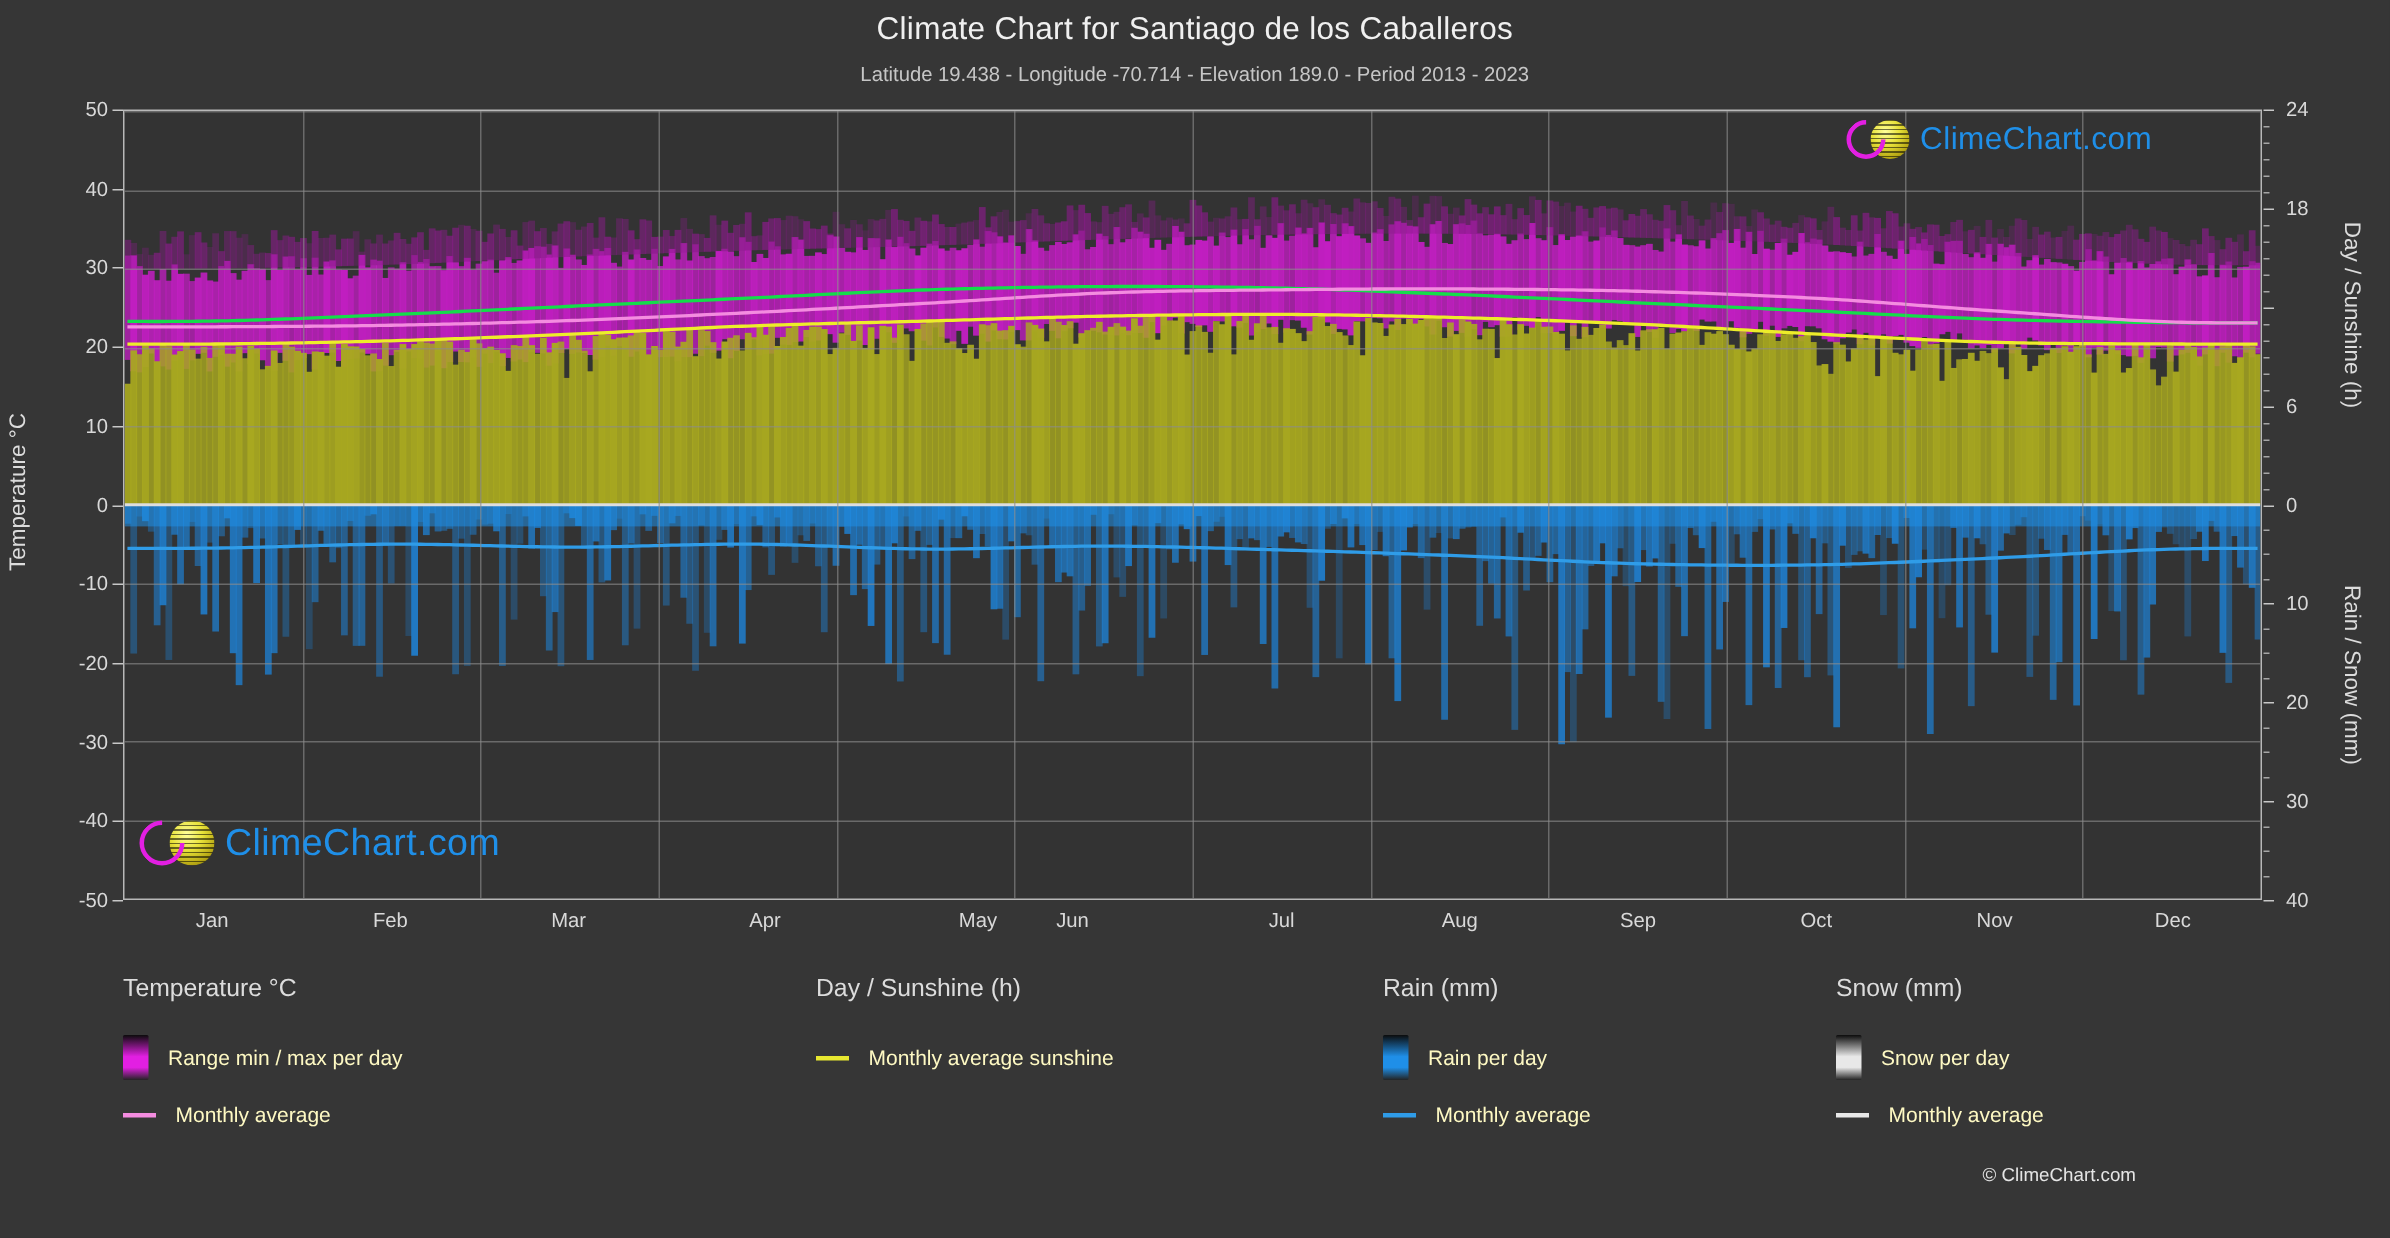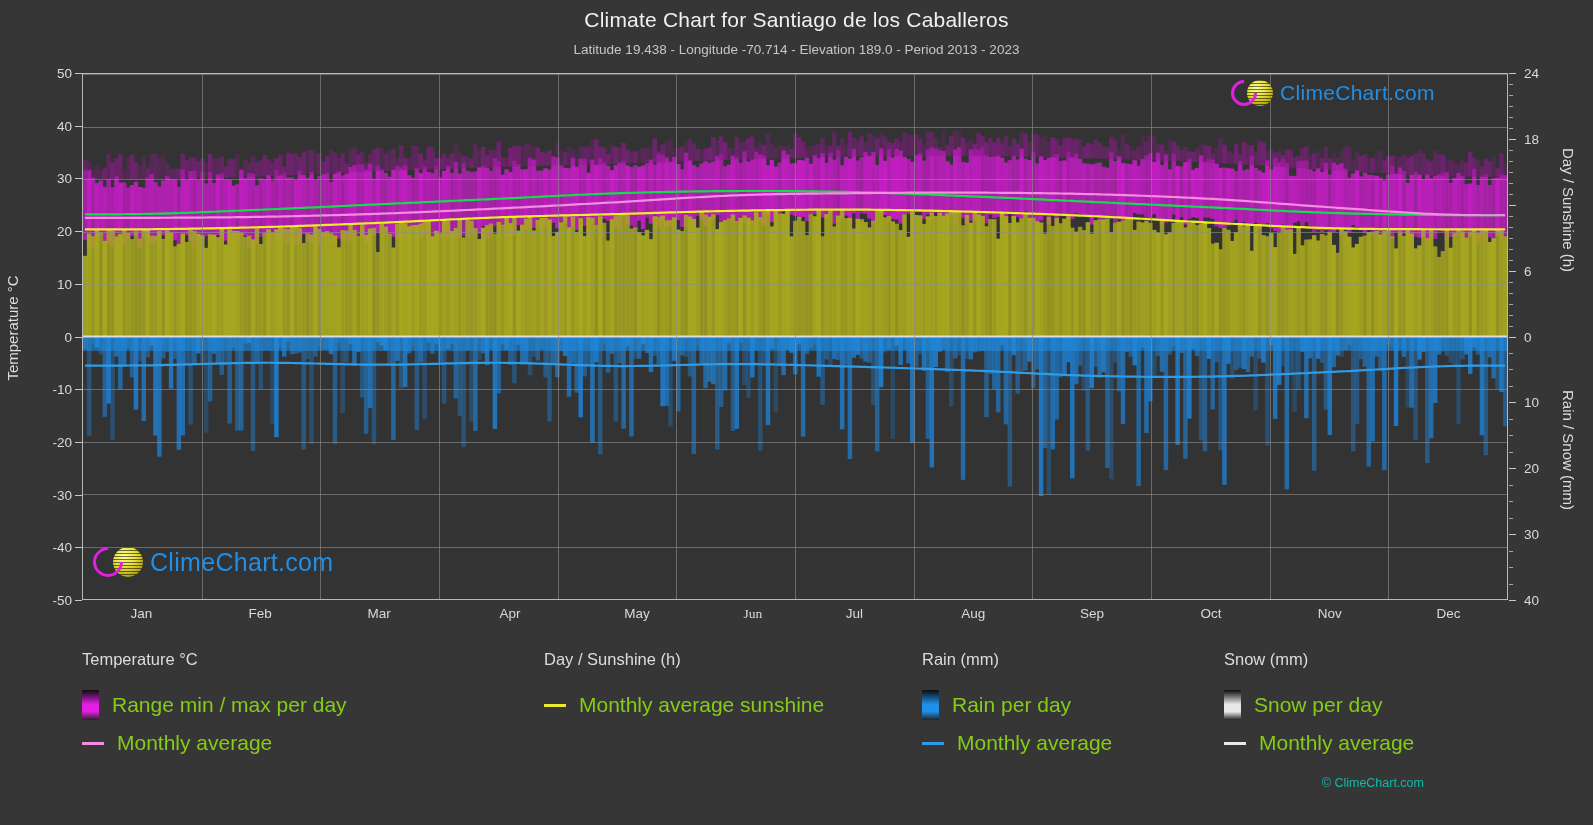--- a/index.html
+++ b/index.html
@@ -37,22 +37,22 @@
   .axis-title-r2{position:absolute;left:1568px;top:450px;font-size:15px;color:#dcdcdc;
         transform:translate(-50%,-50%) rotate(90deg);white-space:nowrap;}
 
   
   .legend{position:absolute;left:82px;top:650px;width:1470px;height:160px;}
   .lcol{position:absolute;top:0;}
   .lhead{font-size:16.5px;color:#dcdcdc;margin-bottom:14px;height:22px;}
   .lrow{display:flex;align-items:center;height:38px;}
   .lswatch{width:17px;height:30px;margin-right:13px;flex:none;border-radius:1px;}
   .lline{width:22px;height:3px;margin-right:8px;margin-left:0px;flex:none;}
-  .llabel{font-size:21px;color:#84cc16;white-space:nowrap;}
-  .copyright{position:absolute;left:1424px;top:776px;font-size:12.5px;color:#14b8a6;
+  .llabel{font-size:14px;color:#fef9c3;white-space:nowrap;}
+  .copyright{position:absolute;left:1424px;top:776px;font-size:12.5px;color:#e5e5e5;
              white-space:nowrap;transform:translateX(-100%);}
 
   
   .logo{position:absolute;display:flex;align-items:center;}
   .logo .arc{width:30px;height:30px;border:3px solid #e21fe2;border-radius:50%;
              border-right-color:transparent;transform:rotate(-45deg);box-sizing:border-box;}
   .logo .ball{width:30px;height:30px;border-radius:50%;margin-left:-10px;
         background:
           repeating-linear-gradient(to bottom, rgba(0,0,0,.55) 0 1px, rgba(0,0,0,0) 1px 3px),
           radial-gradient(circle at 38% 30%, #ffff9a 0%, #e8e23a 38%, #b8a815 72%, #6d6409 100%);}
@@ -147,22 +147,22 @@
       <div class="tickmark-rs" style="left: 1509px; top: 517.656px;"></div>
       <div class="tickmark-rs" style="left: 1509px; top: 550.594px;"></div>
       <div class="tickmark-rs" style="left: 1509px; top: 567.062px;"></div>
       <div class="tickmark-rs" style="left: 1509px; top: 583.531px;"></div>
     </div>
   <div id="x-ticks">
       <div class="xtick" style="left: 141.417px;">Jan</div>
       <div class="xtick" style="left: 260.25px;">Feb</div>
       <div class="xtick" style="left: 379.083px;">Mar</div>
       <div class="xtick" style="left: 510px;">Apr</div>
-      <div class="xtick" style="left: 637px;">May</div>
-      <div class="xtick" style="left: 753px; font-family: Liberation Serif, serif;">Jun</div>
+      <div class="xtick" style="left: 652px;">May</div>
+      <div class="xtick" style="left: 715px;">Jun</div>
       <div class="xtick" style="left: 854.417px;">Jul</div>
       <div class="xtick" style="left: 973.25px;">Aug</div>
       <div class="xtick" style="left: 1092.08px;">Sep</div>
       <div class="xtick" style="left: 1210.92px;">Oct</div>
       <div class="xtick" style="left: 1329.75px;">Nov</div>
       <div class="xtick" style="left: 1448.58px;">Dec</div>
     </div>
 
   <div class="plot">
     <div class="plotclip">

